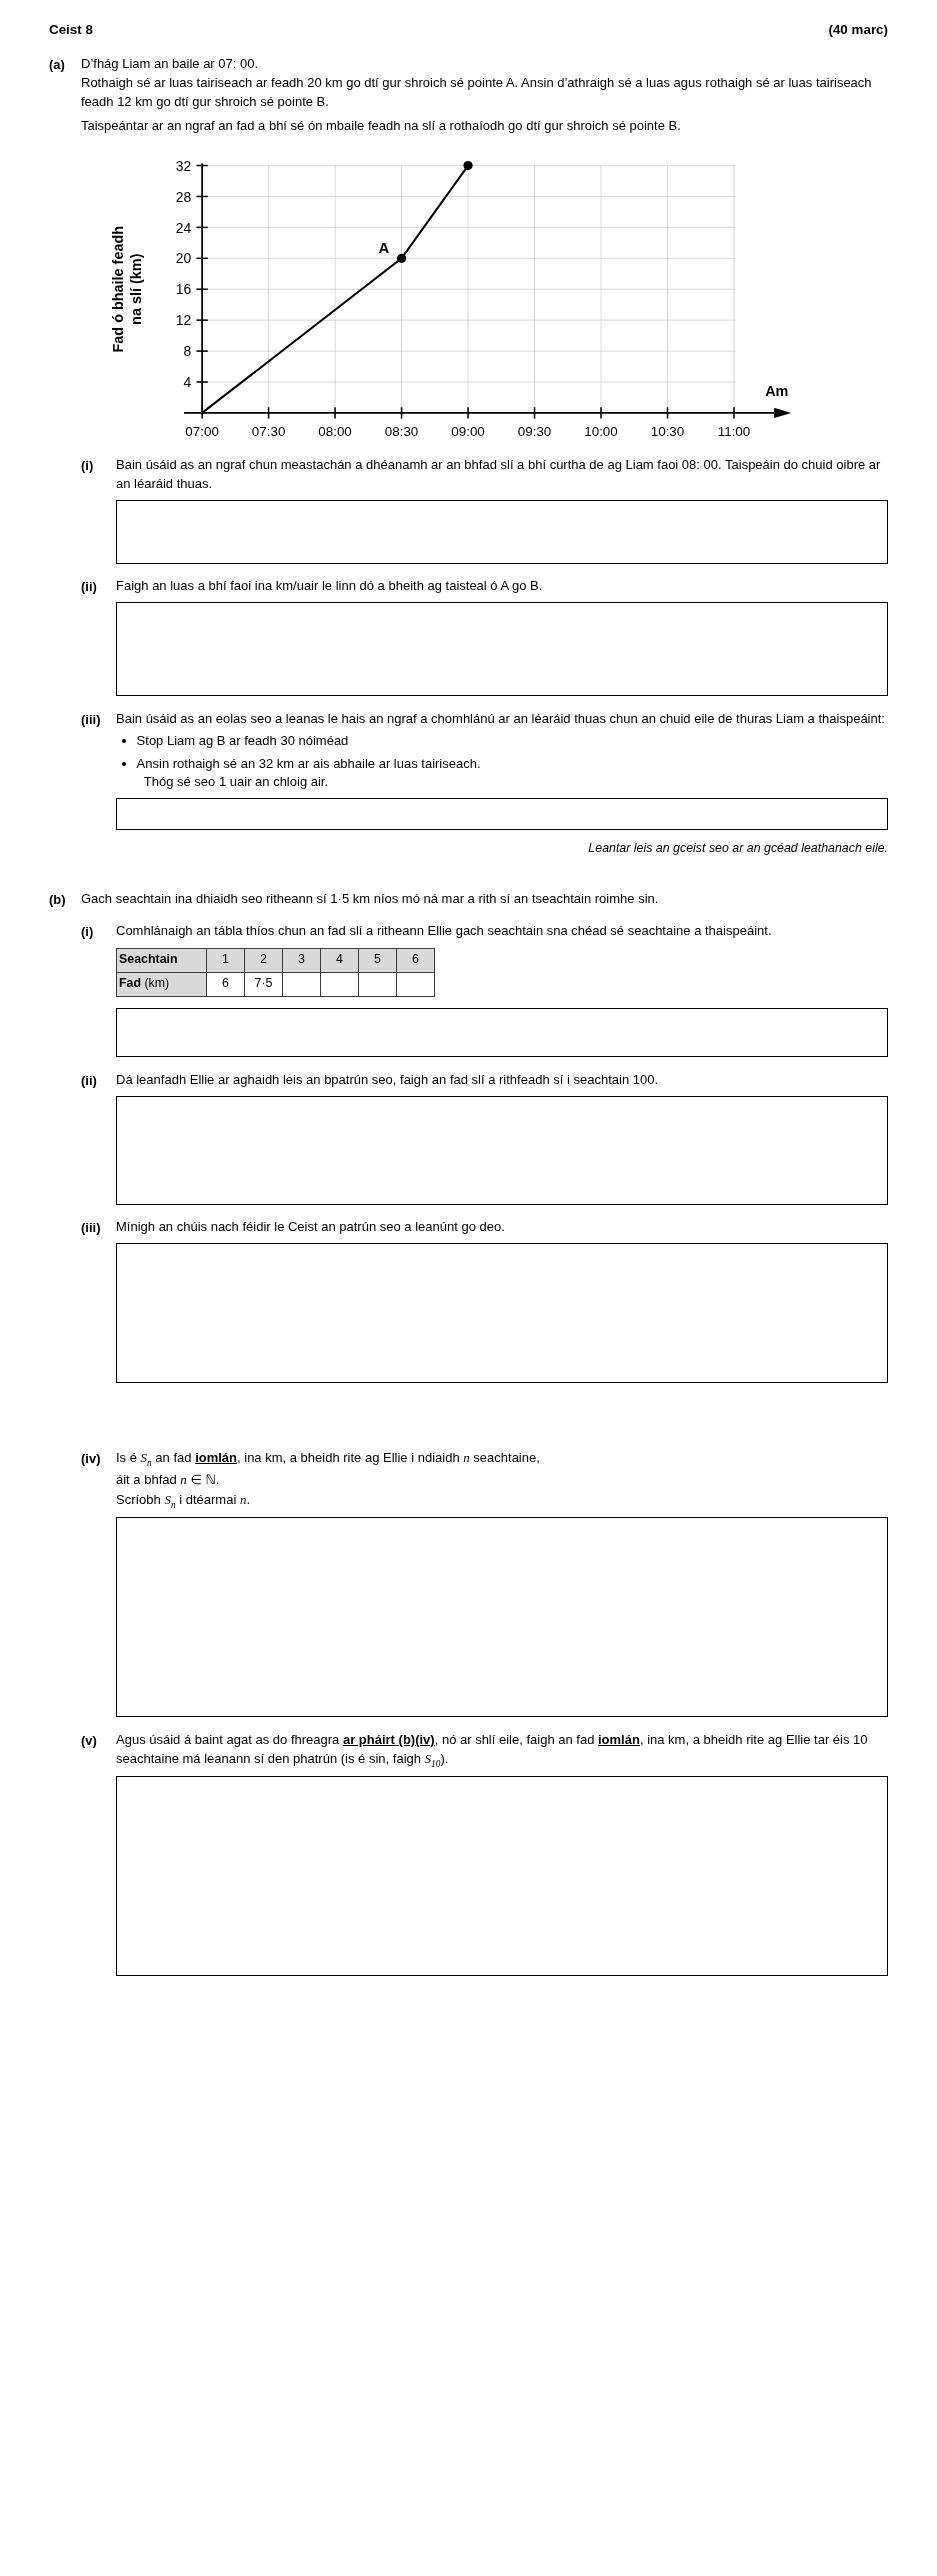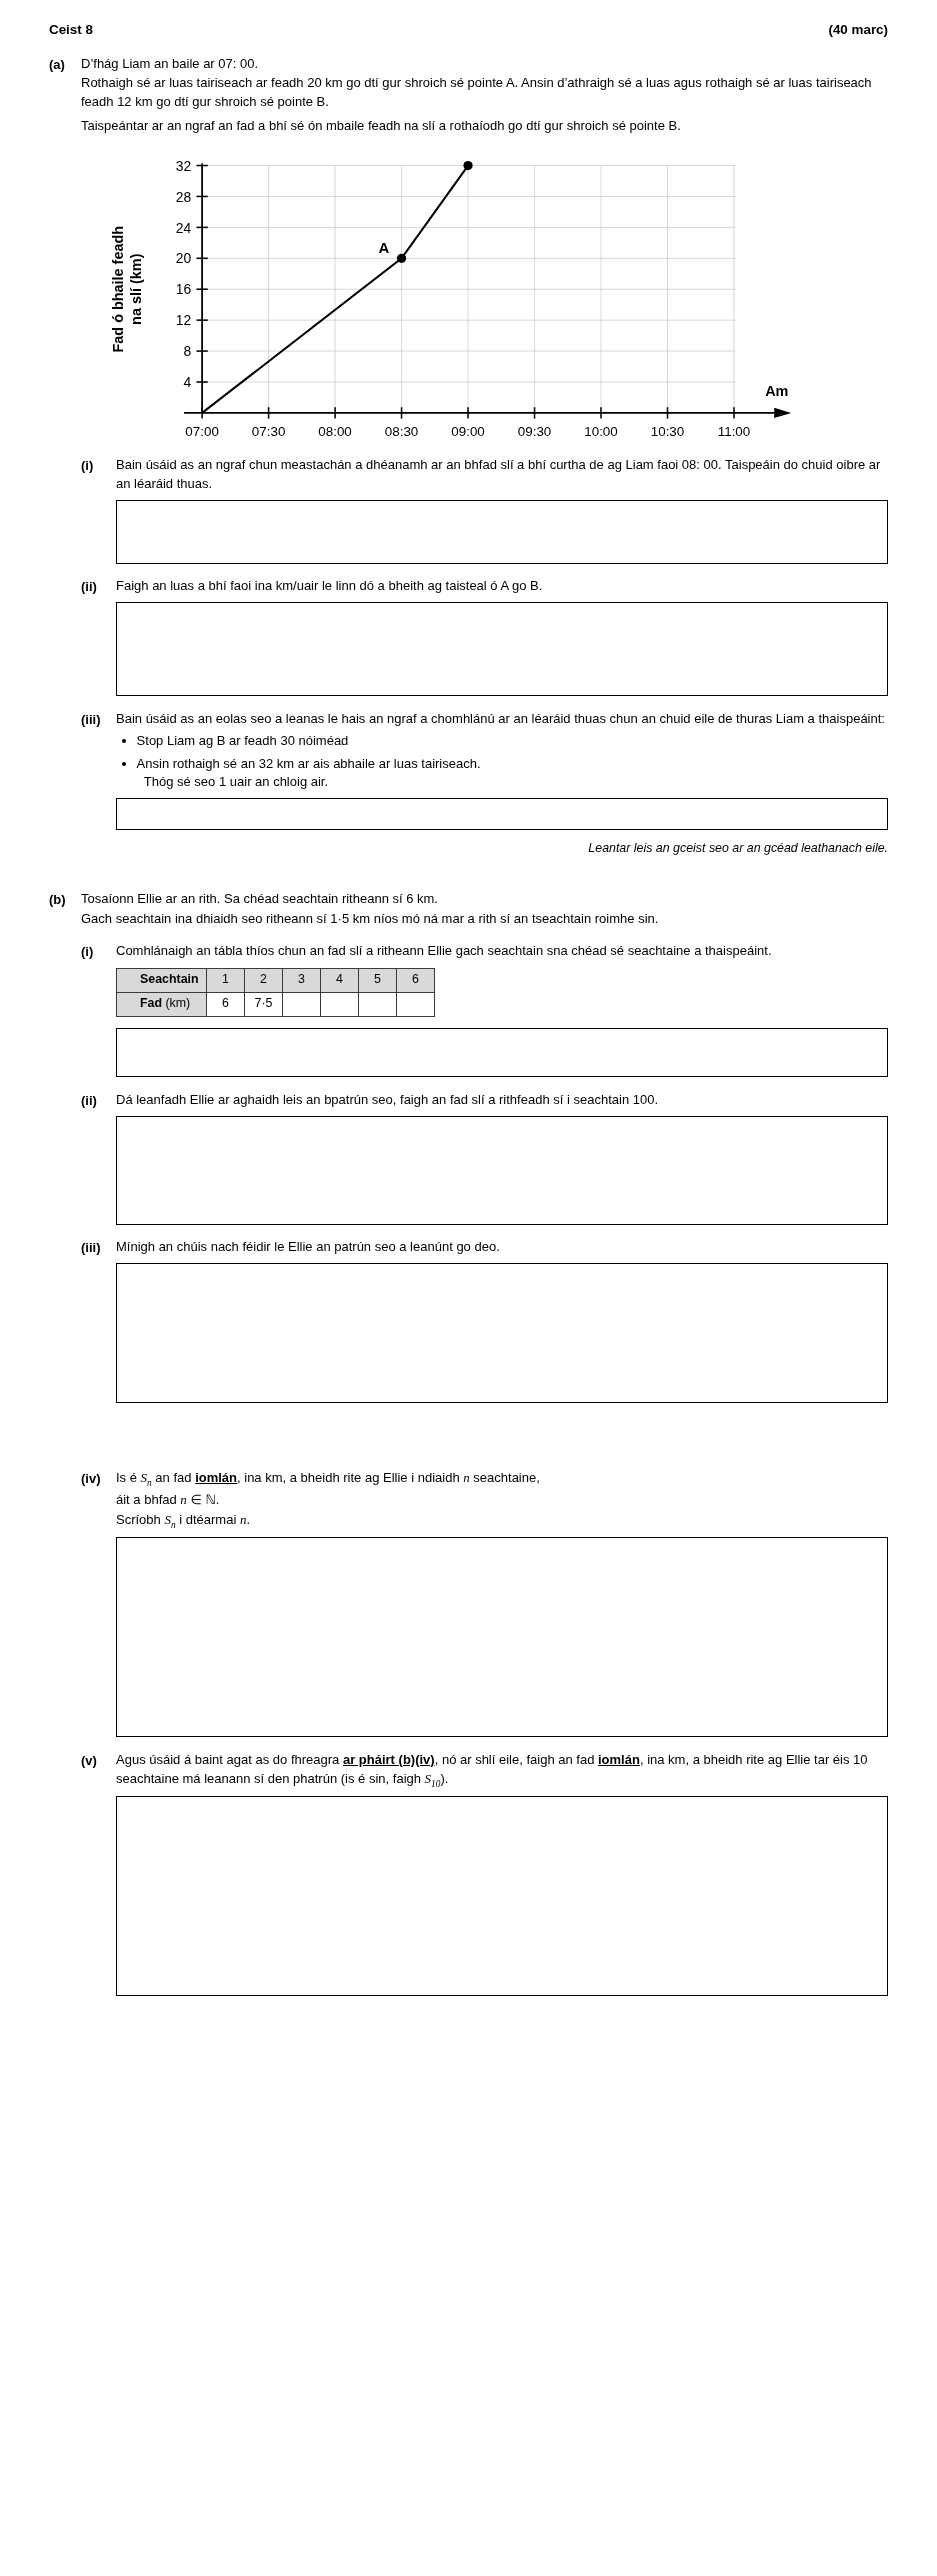--- a/index.html
+++ b/index.html
@@ -74,21 +74,21 @@
     margin: 7.2px 0 0 0;
     font-size: 12.4px;
   }
   .data-table th, .data-table td {
     border: 0.5px solid #3a3a3a;
     text-align: center;
     height: 24px;
   }
   .data-table th.rowhead, .data-table td.rowhead {
     text-align: left;
-    padding-left: 23px;
+    padding-left: 2px;
     background: #d9d9d9;
     font-weight: bold;
     width: 90px;
   }
   .data-table thead th { background: #d9d9d9; font-weight: normal; width: 38px; }
   .data-table thead th.rowhead { font-weight: bold; }
   .data-table tbody td { background: #ffffff; width: 38px; }
   .unit-normal { font-weight: normal; }
 
   .math-i { font-style: italic; font-family: "Liberation Serif", serif; }
@@ -232,21 +232,20 @@
           <div class="grid-box" style="height:32px;"></div>
           <p class="note-right">Leantar leis an gceist seo ar an gcéad leathanach eile.</p>
         </div>
       </div>
     </div>
   </div>
 
   <div class="part" style="margin-top:32px;">
     <div class="part-label">(b)</div>
     <div class="part-body">
-      <p class="t tight">Tosaíonn Ellie ar an rith.  Sa chéad seachtain ritheann sí 6 km.</p>
       <p class="t">Gach seachtain ina dhiaidh seo ritheann sí 1·5 km níos mó ná mar a rith sí an tseachtain roimhe sin.</p>
 
       <div class="sub">
         <div class="sub-label">(i)</div>
         <div class="sub-body">
           <p class="t">Comhlánaigh an tábla thíos chun an fad slí a ritheann Ellie gach seachtain sna chéad sé seachtaine a thaispeáint.</p>
 
           <table class="data-table">
             <thead>
               <tr>
@@ -280,21 +279,21 @@
         <div class="sub-label">(ii)</div>
         <div class="sub-body">
           <p class="t">Dá leanfadh Ellie ar aghaidh leis an bpatrún seo, faigh an fad slí a rithfeadh sí i seachtain 100.</p>
           <div class="grid-box" style="height:109px;"></div>
         </div>
       </div>
 
       <div class="sub">
         <div class="sub-label">(iii)</div>
         <div class="sub-body">
-          <p class="t">Mínigh an chúis nach féidir le Ellie an patrún seo a leanúnt go deo.</p>
+          <p class="t">Mínigh an chúis nach féidir le Ceist an patrún seo a leanúnt go deo.</p>
           <div class="grid-box" style="height:140px;"></div>
         </div>
       </div>
 
       <div class="sub" style="margin-top:66px;">
         <div class="sub-label">(iv)</div>
         <div class="sub-body">
           <p class="t tight">
             <span>Is é </span><span class="math-i">S</span><span class="sub-n">n</span><span> an fad </span><span class="b">iomlán</span><span>, ina km, a bheidh rite ag Ellie i ndiaidh </span><span class="math-i">n</span><span> seachtaine,</span>
           </p>

